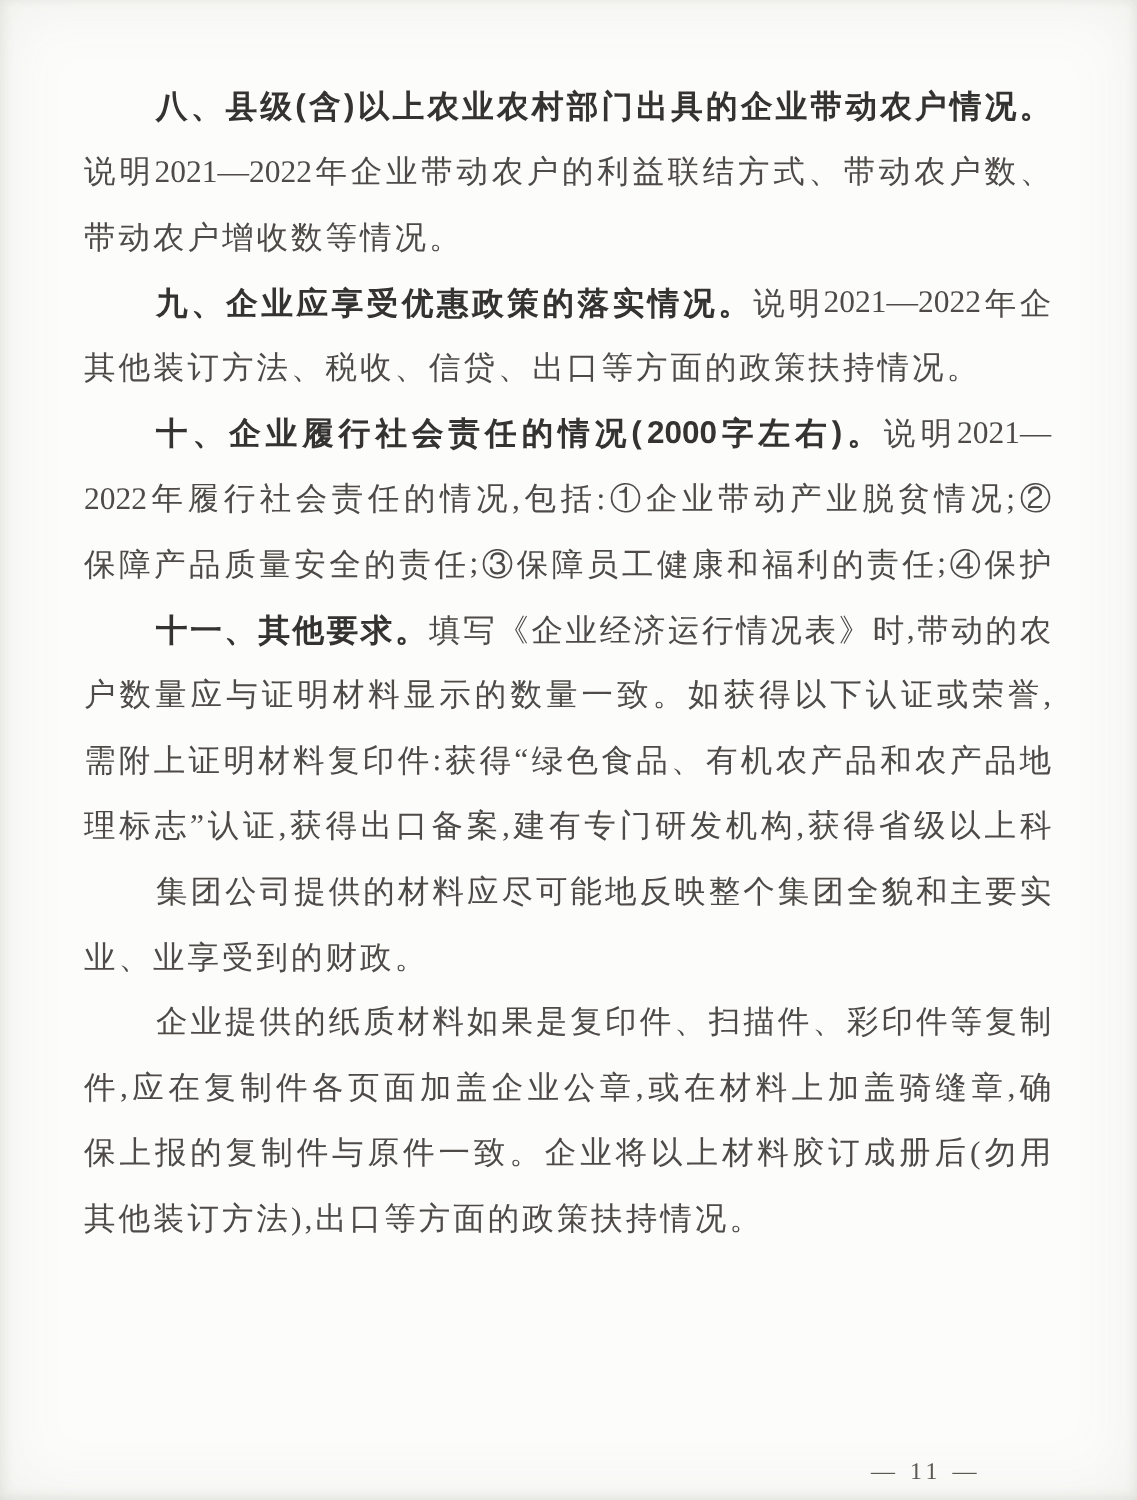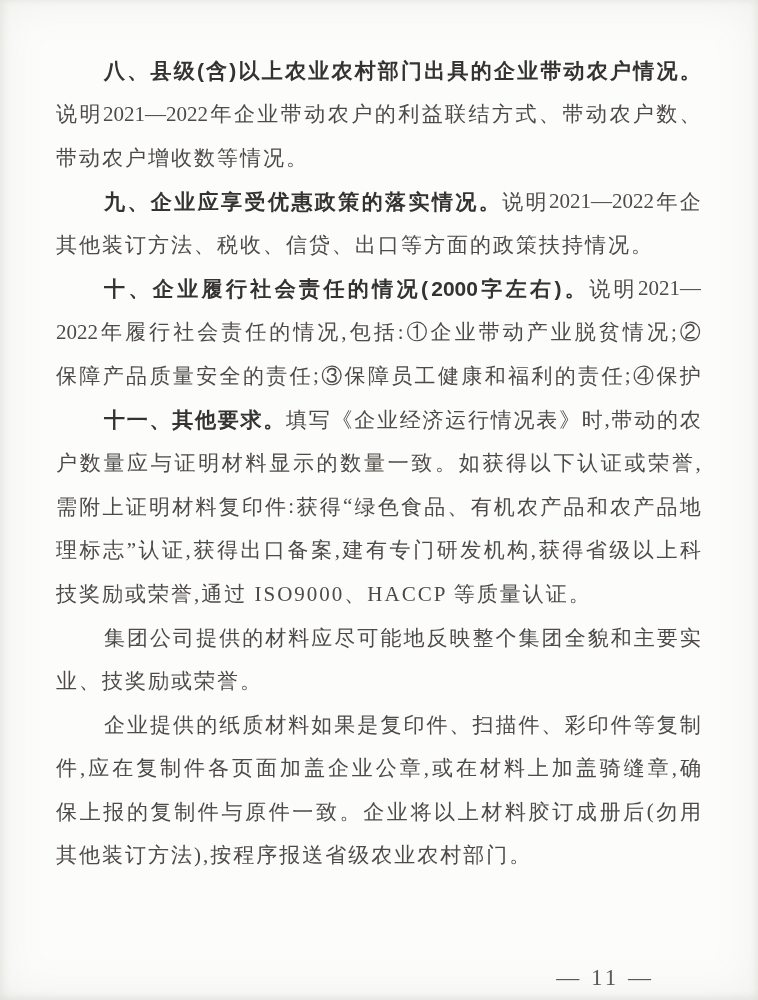--- a/index.html
+++ b/index.html
@@ -43,21 +43,21 @@
   .tk  { flex: 0 0 auto; }
   .bold {
     font-family: "Liberation Sans", "DejaVu Sans", sans-serif;
     font-weight: 700;
     color: #353331;
   }
   .footer {
     position: absolute;
     right: 104px;
     bottom: 9px;
-    font-size: 23px;
+    font-size: 16px;
     letter-spacing: 3px;
     color: #5b5955;
     font-family: "Liberation Serif", "DejaVu Serif", serif;
   }
 </style>
 </head>
 <body>
 
 <div class="page">
   <div class="text-block">
@@ -66,22 +66,21 @@
       <div class="line left"><span class="seg">带动农户增收数等情况。</span></div>
       <div class="line justify indent"><span class="tk bold">九</span><span class="tk bold">、</span><span class="tk bold">企</span><span class="tk bold">业</span><span class="tk bold">应</span><span class="tk bold">享</span><span class="tk bold">受</span><span class="tk bold">优</span><span class="tk bold">惠</span><span class="tk bold">政</span><span class="tk bold">策</span><span class="tk bold">的</span><span class="tk bold">落</span><span class="tk bold">实</span><span class="tk bold">情</span><span class="tk bold">况</span><span class="tk bold">。</span><span class="tk">说</span><span class="tk">明</span><span class="tk">2021—2022</span><span class="tk">年</span><span class="tk">企</span></div>
       <div class="line left"><span class="seg">其他装订方法、税收、信贷、出口等方面的政策扶持情况。</span></div>
       <div class="line justify indent"><span class="tk bold">十</span><span class="tk bold">、</span><span class="tk bold">企</span><span class="tk bold">业</span><span class="tk bold">履</span><span class="tk bold">行</span><span class="tk bold">社</span><span class="tk bold">会</span><span class="tk bold">责</span><span class="tk bold">任</span><span class="tk bold">的</span><span class="tk bold">情</span><span class="tk bold">况</span><span class="tk bold">(</span><span class="tk bold">2000</span><span class="tk bold">字</span><span class="tk bold">左</span><span class="tk bold">右</span><span class="tk bold">)</span><span class="tk bold">。</span><span class="tk">说</span><span class="tk">明</span><span class="tk">2021—</span></div>
       <div class="line justify"><span class="tk">2022</span><span class="tk">年</span><span class="tk">履</span><span class="tk">行</span><span class="tk">社</span><span class="tk">会</span><span class="tk">责</span><span class="tk">任</span><span class="tk">的</span><span class="tk">情</span><span class="tk">况</span><span class="tk">,</span><span class="tk">包</span><span class="tk">括</span><span class="tk">:</span><span class="tk">①</span><span class="tk">企</span><span class="tk">业</span><span class="tk">带</span><span class="tk">动</span><span class="tk">产</span><span class="tk">业</span><span class="tk">脱</span><span class="tk">贫</span><span class="tk">情</span><span class="tk">况</span><span class="tk">;</span><span class="tk">②</span></div>
       <div class="line justify"><span class="tk">保</span><span class="tk">障</span><span class="tk">产</span><span class="tk">品</span><span class="tk">质</span><span class="tk">量</span><span class="tk">安</span><span class="tk">全</span><span class="tk">的</span><span class="tk">责</span><span class="tk">任</span><span class="tk">;</span><span class="tk">③</span><span class="tk">保</span><span class="tk">障</span><span class="tk">员</span><span class="tk">工</span><span class="tk">健</span><span class="tk">康</span><span class="tk">和</span><span class="tk">福</span><span class="tk">利</span><span class="tk">的</span><span class="tk">责</span><span class="tk">任</span><span class="tk">;</span><span class="tk">④</span><span class="tk">保</span><span class="tk">护</span></div>
       <div class="line justify indent"><span class="tk bold">十</span><span class="tk bold">一</span><span class="tk bold">、</span><span class="tk bold">其</span><span class="tk bold">他</span><span class="tk bold">要</span><span class="tk bold">求</span><span class="tk bold">。</span><span class="tk">填</span><span class="tk">写</span><span class="tk">《</span><span class="tk">企</span><span class="tk">业</span><span class="tk">经</span><span class="tk">济</span><span class="tk">运</span><span class="tk">行</span><span class="tk">情</span><span class="tk">况</span><span class="tk">表</span><span class="tk">》</span><span class="tk">时</span><span class="tk">,</span><span class="tk">带</span><span class="tk">动</span><span class="tk">的</span><span class="tk">农</span></div>
       <div class="line justify"><span class="tk">户</span><span class="tk">数</span><span class="tk">量</span><span class="tk">应</span><span class="tk">与</span><span class="tk">证</span><span class="tk">明</span><span class="tk">材</span><span class="tk">料</span><span class="tk">显</span><span class="tk">示</span><span class="tk">的</span><span class="tk">数</span><span class="tk">量</span><span class="tk">一</span><span class="tk">致</span><span class="tk">。</span><span class="tk">如</span><span class="tk">获</span><span class="tk">得</span><span class="tk">以</span><span class="tk">下</span><span class="tk">认</span><span class="tk">证</span><span class="tk">或</span><span class="tk">荣</span><span class="tk">誉</span><span class="tk">,</span></div>
       <div class="line justify"><span class="tk">需</span><span class="tk">附</span><span class="tk">上</span><span class="tk">证</span><span class="tk">明</span><span class="tk">材</span><span class="tk">料</span><span class="tk">复</span><span class="tk">印</span><span class="tk">件</span><span class="tk">:</span><span class="tk">获</span><span class="tk">得</span><span class="tk">“</span><span class="tk">绿</span><span class="tk">色</span><span class="tk">食</span><span class="tk">品</span><span class="tk">、</span><span class="tk">有</span><span class="tk">机</span><span class="tk">农</span><span class="tk">产</span><span class="tk">品</span><span class="tk">和</span><span class="tk">农</span><span class="tk">产</span><span class="tk">品</span><span class="tk">地</span></div>
       <div class="line justify"><span class="tk">理</span><span class="tk">标</span><span class="tk">志</span><span class="tk">”</span><span class="tk">认</span><span class="tk">证</span><span class="tk">,</span><span class="tk">获</span><span class="tk">得</span><span class="tk">出</span><span class="tk">口</span><span class="tk">备</span><span class="tk">案</span><span class="tk">,</span><span class="tk">建</span><span class="tk">有</span><span class="tk">专</span><span class="tk">门</span><span class="tk">研</span><span class="tk">发</span><span class="tk">机</span><span class="tk">构</span><span class="tk">,</span><span class="tk">获</span><span class="tk">得</span><span class="tk">省</span><span class="tk">级</span><span class="tk">以</span><span class="tk">上</span><span class="tk">科</span></div>
-      <div class="line left"><span class="seg">技奖励或荣誉,通过 ISO9000、HACCP 等质量认证。</span></div>
       <div class="line justify indent"><span class="tk">集</span><span class="tk">团</span><span class="tk">公</span><span class="tk">司</span><span class="tk">提</span><span class="tk">供</span><span class="tk">的</span><span class="tk">材</span><span class="tk">料</span><span class="tk">应</span><span class="tk">尽</span><span class="tk">可</span><span class="tk">能</span><span class="tk">地</span><span class="tk">反</span><span class="tk">映</span><span class="tk">整</span><span class="tk">个</span><span class="tk">集</span><span class="tk">团</span><span class="tk">全</span><span class="tk">貌</span><span class="tk">和</span><span class="tk">主</span><span class="tk">要</span><span class="tk">实</span></div>
-      <div class="line left"><span class="seg">业、技奖励或荣誉。</span></div>
+      <div class="line left"><span class="seg">业、业享受到的财政。</span></div>
       <div class="line justify indent"><span class="tk">企</span><span class="tk">业</span><span class="tk">提</span><span class="tk">供</span><span class="tk">的</span><span class="tk">纸</span><span class="tk">质</span><span class="tk">材</span><span class="tk">料</span><span class="tk">如</span><span class="tk">果</span><span class="tk">是</span><span class="tk">复</span><span class="tk">印</span><span class="tk">件</span><span class="tk">、</span><span class="tk">扫</span><span class="tk">描</span><span class="tk">件</span><span class="tk">、</span><span class="tk">彩</span><span class="tk">印</span><span class="tk">件</span><span class="tk">等</span><span class="tk">复</span><span class="tk">制</span></div>
       <div class="line justify"><span class="tk">件</span><span class="tk">,</span><span class="tk">应</span><span class="tk">在</span><span class="tk">复</span><span class="tk">制</span><span class="tk">件</span><span class="tk">各</span><span class="tk">页</span><span class="tk">面</span><span class="tk">加</span><span class="tk">盖</span><span class="tk">企</span><span class="tk">业</span><span class="tk">公</span><span class="tk">章</span><span class="tk">,</span><span class="tk">或</span><span class="tk">在</span><span class="tk">材</span><span class="tk">料</span><span class="tk">上</span><span class="tk">加</span><span class="tk">盖</span><span class="tk">骑</span><span class="tk">缝</span><span class="tk">章</span><span class="tk">,</span><span class="tk">确</span></div>
       <div class="line justify"><span class="tk">保</span><span class="tk">上</span><span class="tk">报</span><span class="tk">的</span><span class="tk">复</span><span class="tk">制</span><span class="tk">件</span><span class="tk">与</span><span class="tk">原</span><span class="tk">件</span><span class="tk">一</span><span class="tk">致</span><span class="tk">。</span><span class="tk">企</span><span class="tk">业</span><span class="tk">将</span><span class="tk">以</span><span class="tk">上</span><span class="tk">材</span><span class="tk">料</span><span class="tk">胶</span><span class="tk">订</span><span class="tk">成</span><span class="tk">册</span><span class="tk">后</span><span class="tk">(</span><span class="tk">勿</span><span class="tk">用</span></div>
-      <div class="line left"><span class="seg">其他装订方法),按程序报送省级农业农村部门。</span></div>
+      <div class="line left"><span class="seg">其他装订方法),出口等方面的政策扶持情况。</span></div>
     </div>
   <div class="footer">— 11 —</div>
 </div>
 
 </body></html>

